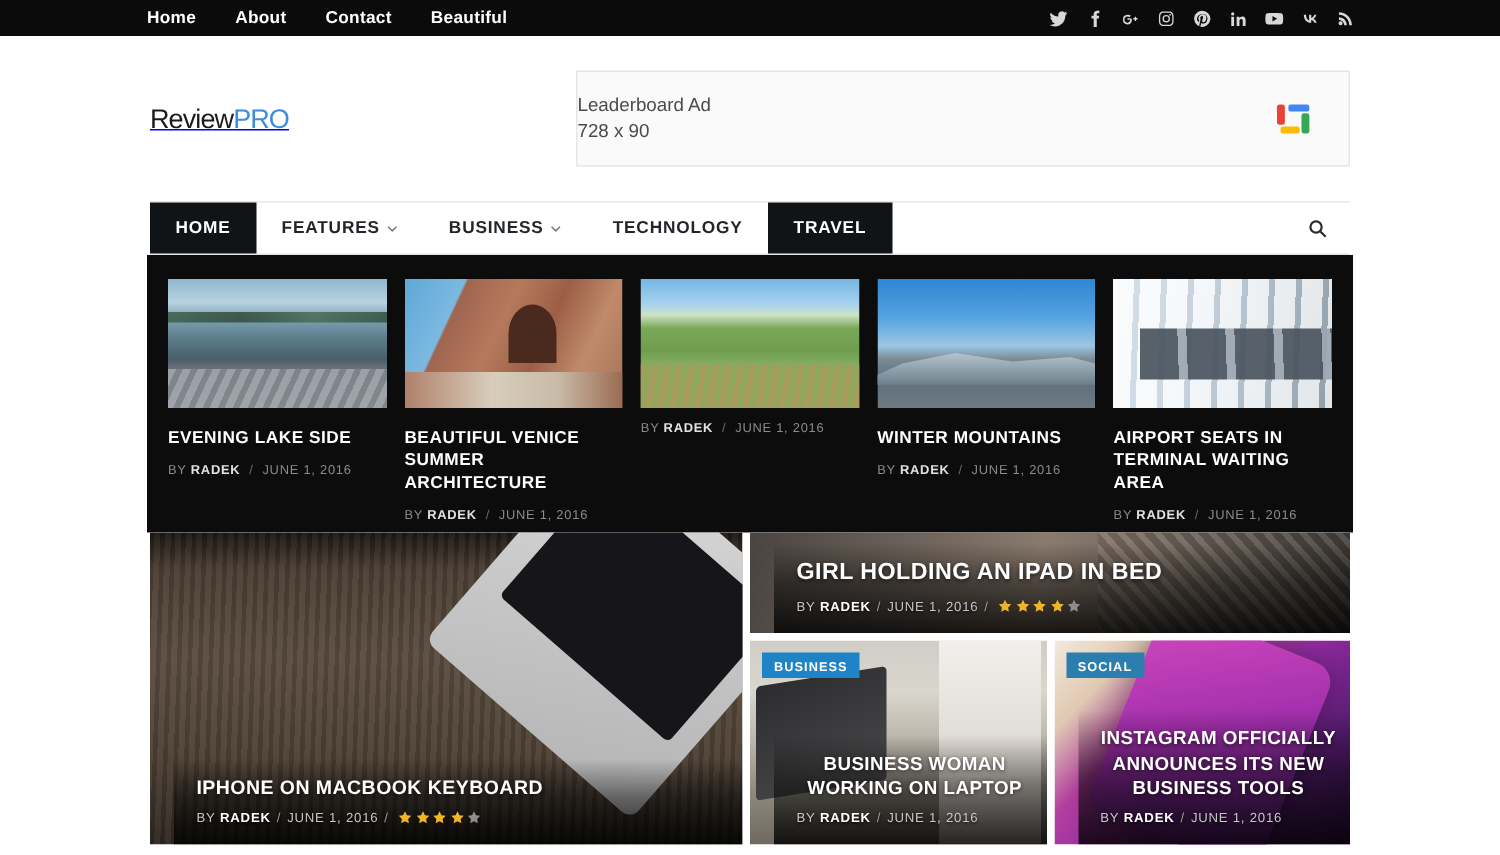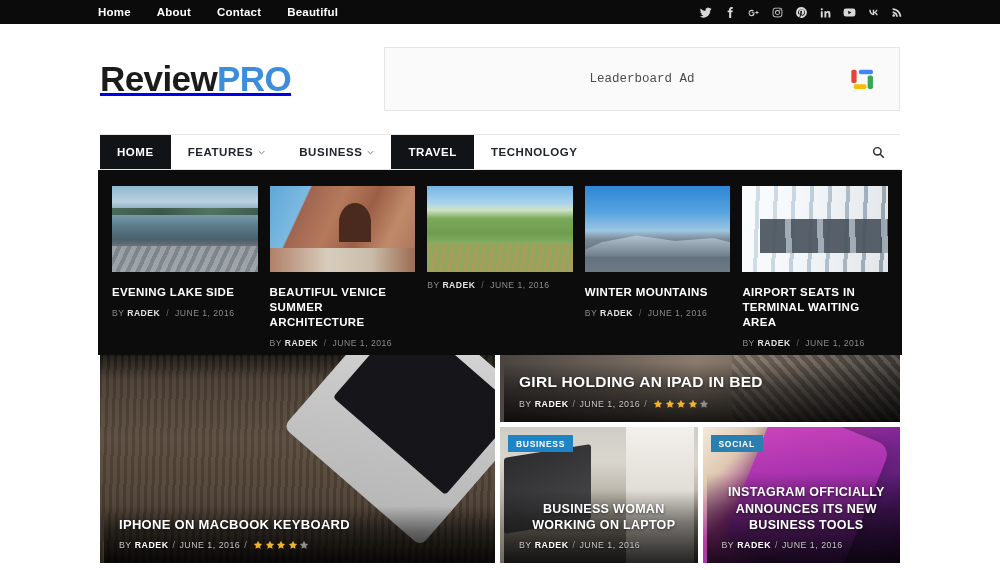--- a/index.html
+++ b/index.html
@@ -24,32 +24,32 @@
     line-height:24px;
   }
   .topsocial { margin-left:auto; display:flex; align-items:center; gap:11px; }
   .topsocial .si { width:13px; height:13px; display:block; fill:#d8d8d8; }
 
   
   .header {
     height:110px; display:flex; align-items:center;
     padding:0 100px;
   }
-  .logo { font-size:35px; font-weight:bold; letter-spacing:-0.6px; white-space:nowrap; }
+  .logo { font-size:18px; font-weight:normal; letter-spacing:-0.6px; white-space:nowrap; }
   .logo .lr { color:#1b1b1b; }
   .logo .lp { color:#3c8ddc; }
   .adbox {
     margin-left:auto;
     width:516px; height:64px;
     border:1px solid #e6e6e6; background:#fafafa;
     display:flex; align-items:center; position:relative;
   }
   .adtext {
-    flex:1; text-align:center;
-    font-size:12.5px; color:#4b4b4b; line-height:17px;font-family:Liberation Mono, monospace;
+    flex:1; text-align:left;
+    font-size:12.5px; color:#4b4b4b; line-height:17px;
   }
   .adlogo { position:absolute; right:22px; top:50%; transform:translateY(-50%); width:28px; height:28px; }
 
   
   .mainnav {
     margin:0 100px; height:36px;
     background:#ffffff;
     border-top:1px solid #e8e8e8; border-bottom:1px solid #e3e3e3;
     display:flex; align-items:stretch; position:relative;
   }
@@ -93,21 +93,21 @@
     margin:0 100px; display:flex; gap:5px;
     height:208px;
   }
   .fbig { width:395px; position:relative; overflow:hidden; }
   .fright { flex:1; display:flex; flex-direction:column; gap:5px; }
   .ftop { height:67px; position:relative; overflow:hidden; }
   .frow { flex:1; display:flex; gap:5px; }
   .fcard { flex:1; position:relative; overflow:hidden; }
 
   .overlay {
-    position:absolute; left:4px; right:0; bottom:0;
+    position:absolute; left:16px; right:0; bottom:0;
     padding:11px 9px 13px 15px;
     background:linear-gradient(to top, rgba(0,0,0,.82) 0%, rgba(0,0,0,.45) 55%, rgba(0,0,0,0) 100%);
   }
   .ovtitle {
     color:#fff; font-weight:bold; text-transform:uppercase;
     letter-spacing:.3px; line-height:1.22;
     text-shadow:0 1px 3px rgba(0,0,0,.6);
   }
   .fbig .ovtitle { font-size:13px; }
   .ftop .ovtitle { font-size:15.5px; }
@@ -256,20 +256,21 @@
   </div>
 </div>
 
 <div class="header">
   <a href="#" class="logo">
     <span class="lr">Review</span><span class="lp">PRO</span>
   </a>
   <div class="adbox">
     <div class="adtext">
       <div>Leaderboard Ad</div>
+      <div>728 x 90</div>
     </div>
     <svg class="adlogo" viewBox="0 0 48 48">
       <rect x="4" y="8" width="9" height="23" rx="3" fill="#EA4335"></rect>
       <rect x="17" y="8" width="24" height="8" rx="3" fill="#4285F4"></rect>
       <rect x="32" y="18" width="9" height="23" rx="3" fill="#34A853"></rect>
       <rect x="8" y="33" width="22" height="8" rx="3" fill="#FBBC05"></rect>
     </svg>
   </div>
 </div>
 
@@ -282,25 +283,25 @@
     <svg class="chev" viewBox="0 0 10 6">
         <path d="M1 1l4 4 4-4" stroke="#333" stroke-width="1.4" fill="none"></path>
       </svg>
   </a>
   <a href="#" class="mi">
     <span>BUSINESS</span>
     <svg class="chev" viewBox="0 0 10 6">
         <path d="M1 1l4 4 4-4" stroke="#333" stroke-width="1.4" fill="none"></path>
       </svg>
   </a>
+  <a href="#" class="mi">
+    <span>TECHNOLOGY</span>
+  </a>
   <a href="#" class="mi active">
     <span>TRAVEL</span>
-  </a>
-  <a href="#" class="mi">
-    <span>TECHNOLOGY</span>
   </a>
   <div class="navsearch">
     <svg viewBox="0 0 16 16">
       <circle cx="6.6" cy="6.6" r="4.6"></circle>
         <path d="M10.2 10.2L14.5 14.5"></path>
     </svg>
   </div>
 </div>
 
 <div class="carousel">

